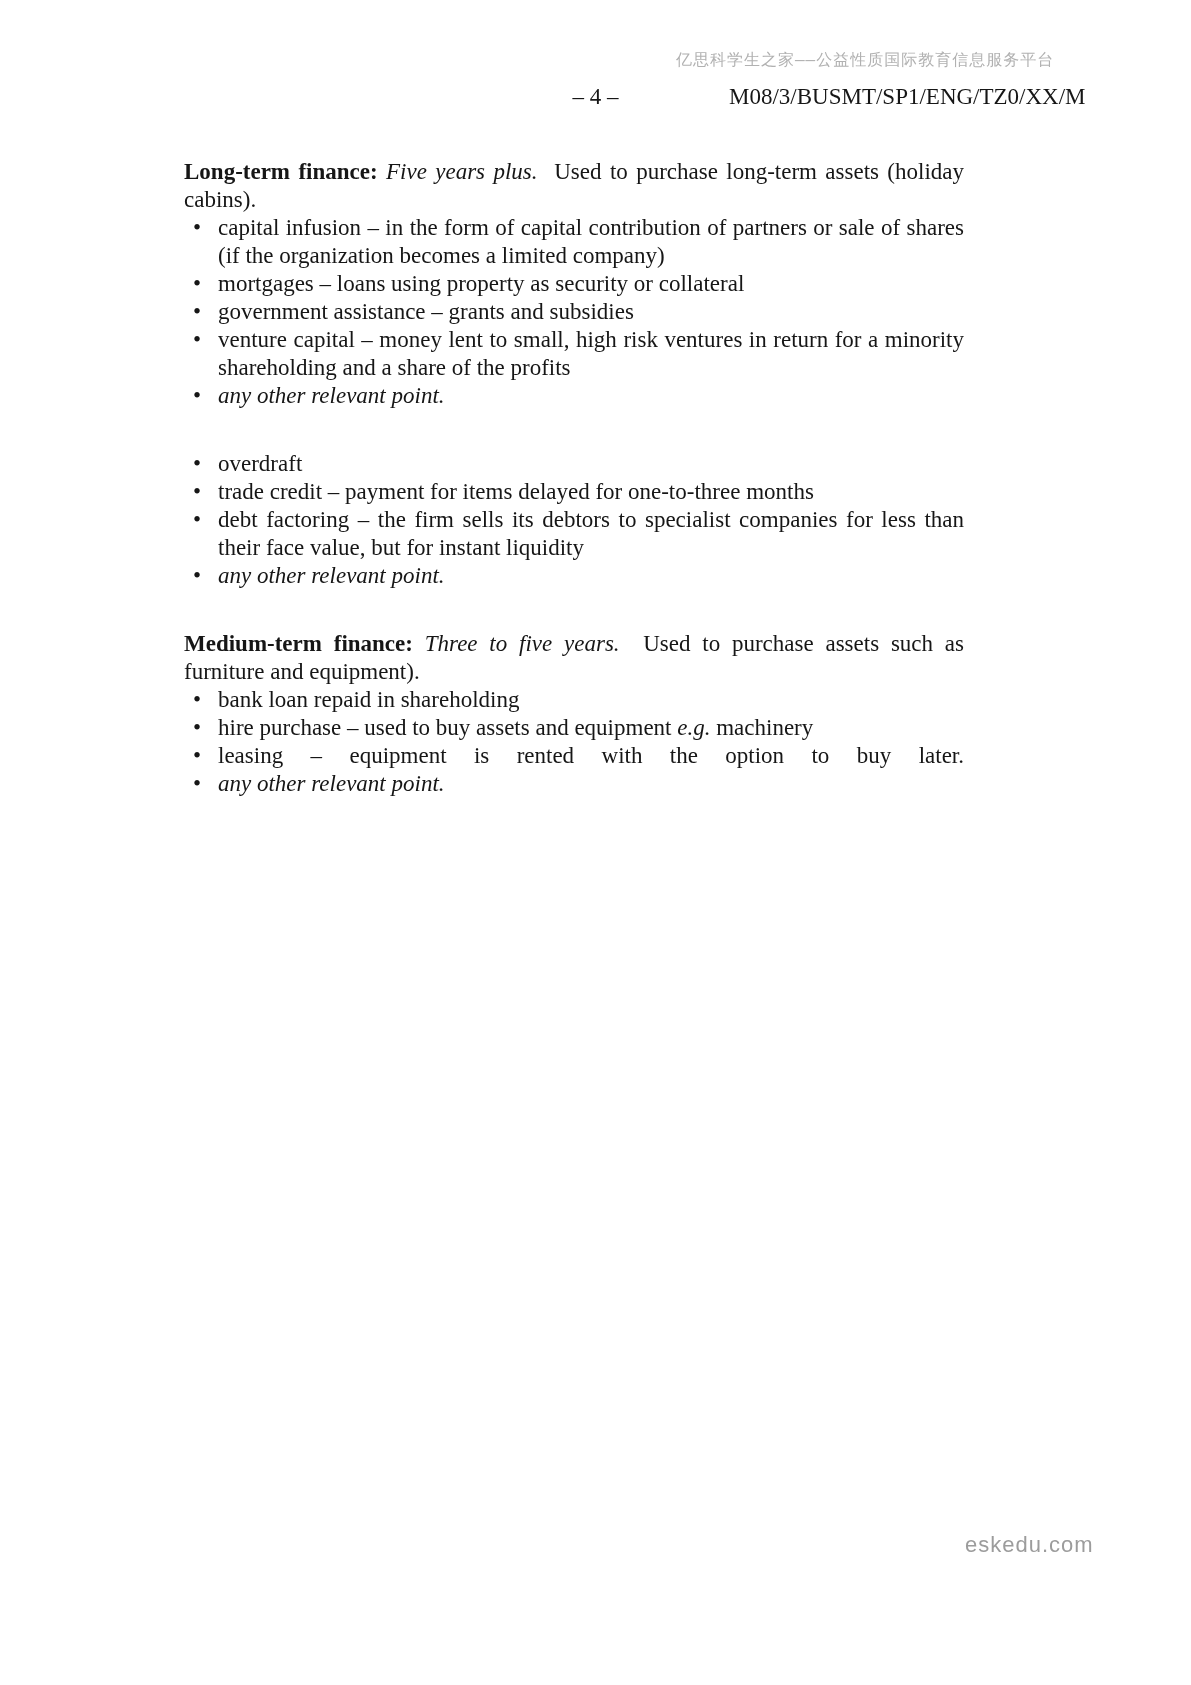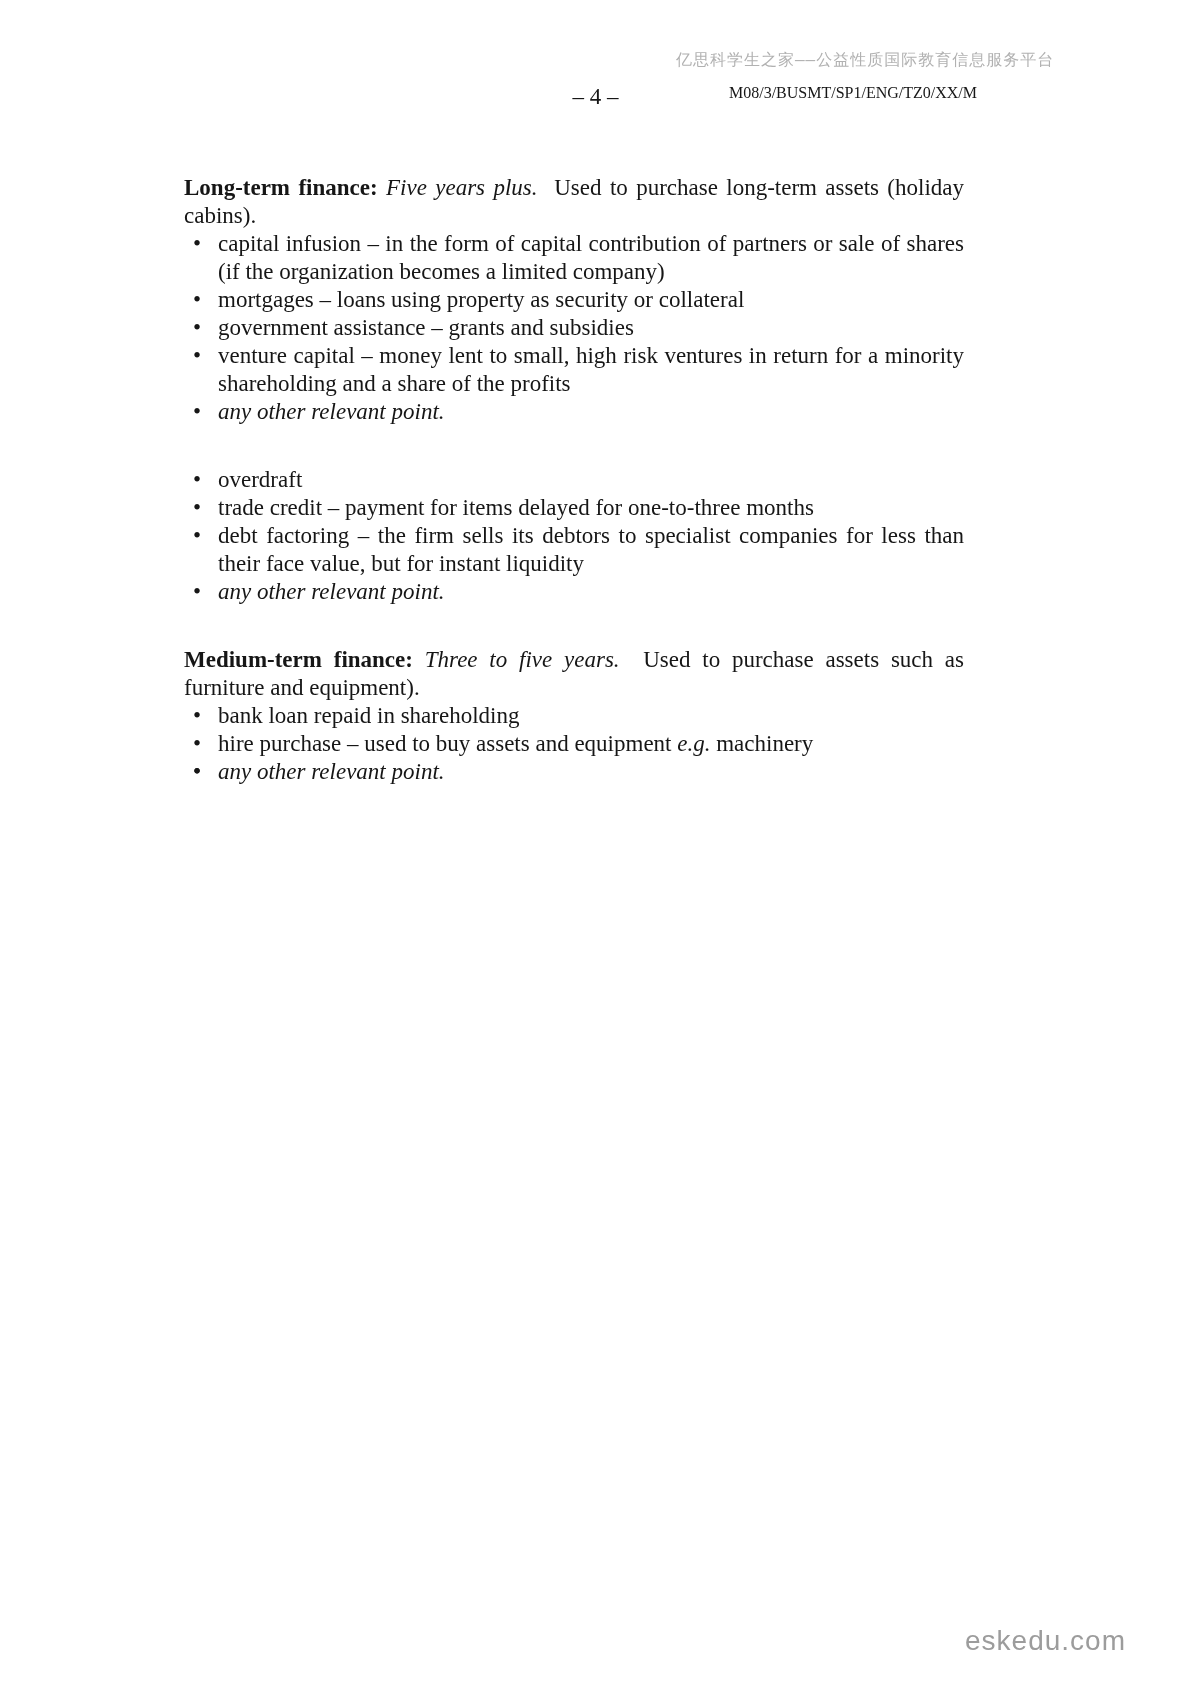--- a/index.html
+++ b/index.html
@@ -21,43 +21,43 @@
     font-family:Liberation Mono, monospace;
     font-size:16px;letter-spacing:1px;color:var(--header-wm-color);
     white-space:nowrap;
   }
   .page-number{
     position:absolute;left:0;top:84px;width:1191px;text-align:center;
     font-size:23px;
   }
   .doc-code{
     position:absolute;left:729px;top:84px;
-    font-size:16px;white-space:nowrap;
+    font-size:23px;white-space:nowrap;
   }
   .doc-body{
     position:absolute;left:184px;top:158px;width:780px;
     font-size:23px;line-height:28px;
   }
-  .finance-section{margin:16px 0 40px 0;}
+  .finance-section{margin:0 0 40px 0;}
   .section-heading{text-align:justify;}
   .seg-bold{font-weight:bold;}
   .seg-italic{font-style:italic;}
   .seg-normal{font-style:normal;font-weight:normal;}
   ul.bullet-list{list-style:none;}
   li.bullet-item{position:relative;padding-left:34px;}
   .bullet-marker{
     position:absolute;left:9px;top:0;
     font-size:23px;line-height:28px;
   }
   .bullet-text{text-align:justify;}
   .bullet-text .jboth{text-align:justify;text-align-last:justify;}
   .footer-watermark{
-    position:absolute;left:965px;top:1625px;
+    position:absolute;left:965px;top:1532px;
     font-family:"Liberation Sans","DejaVu Sans",sans-serif;
-    font-size:28px;letter-spacing:1px;color:var(--footer-wm-color);
+    font-size:22px;letter-spacing:1px;color:var(--footer-wm-color);
     white-space:nowrap;
   }
 </style>
 </head>
 <body>
 
 <div class="page">
   <div class="top-watermark">亿思科学生之家——公益性质国际教育信息服务平台</div>
   <div class="page-number">– 4 –</div>
   <div class="doc-code">M08/3/BUSMT/SP1/ENG/TZ0/XX/M</div>
@@ -115,20 +115,21 @@
             <span class="bullet-marker">•</span>
             <div class="bullet-text"><span class="seg-normal">bank loan repaid in shareholding</span></div>
           </li>
           <li class="bullet-item">
             <span class="bullet-marker">•</span>
             <div class="bullet-text"><span class="seg-normal">hire purchase – used to buy assets and equipment </span><span class="seg-italic">e.g.</span><span class="seg-normal"> machinery</span></div>
           </li>
           <li class="bullet-item">
             <span class="bullet-marker">•</span>
             <div class="bullet-text">
+              <div class="jboth"><span class="seg-normal">leasing – equipment is rented with the option to buy later.</span></div>
             </div>
           </li>
           <li class="bullet-item">
             <span class="bullet-marker">•</span>
             <div class="bullet-text"><span class="seg-italic">any other relevant point.</span></div>
           </li>
         </ul>
       </section>
     </div>
 

